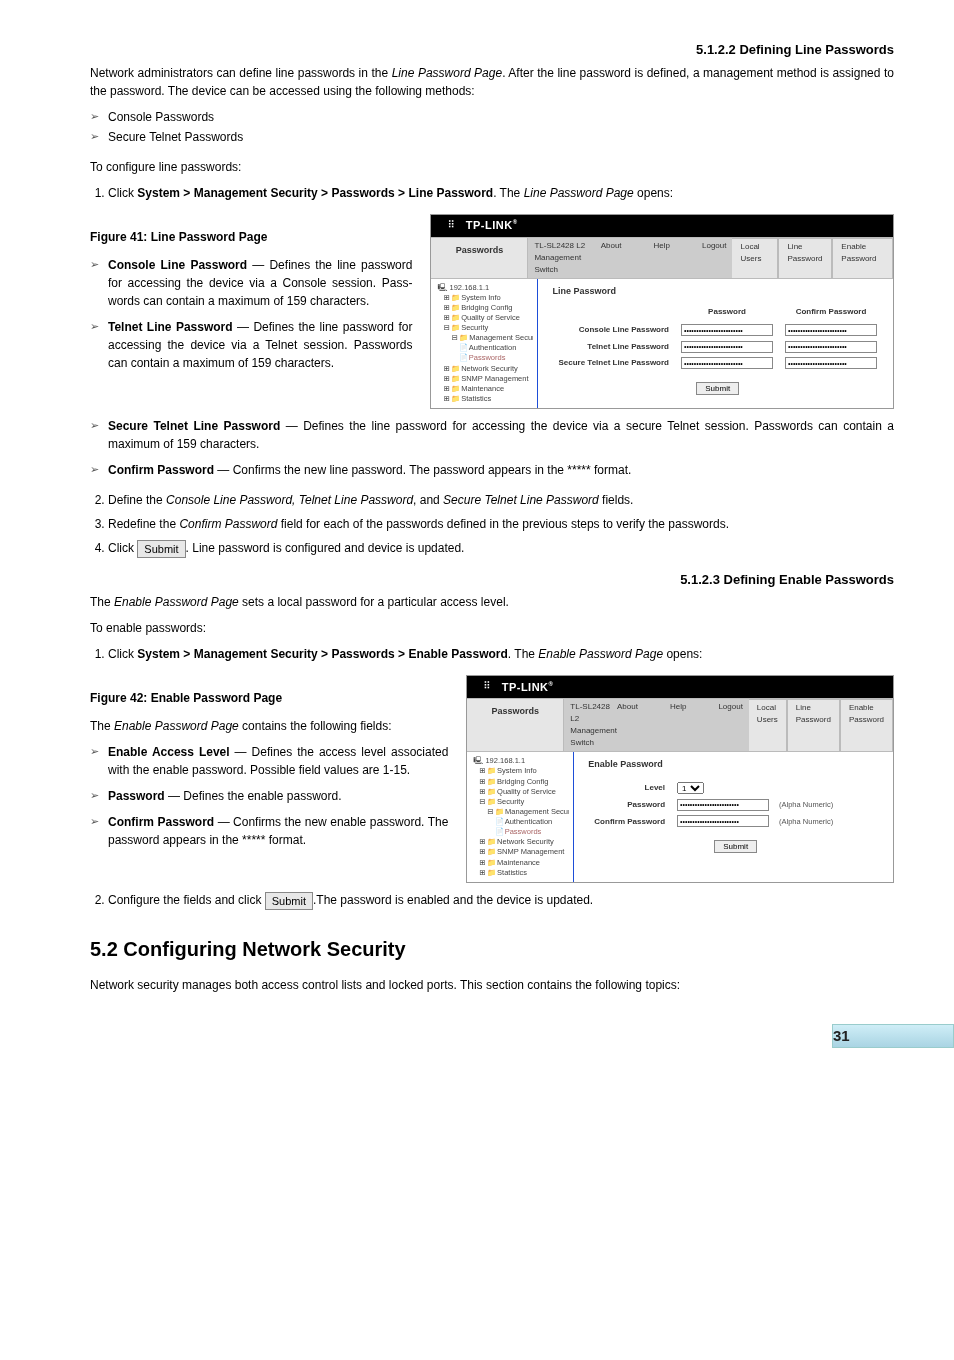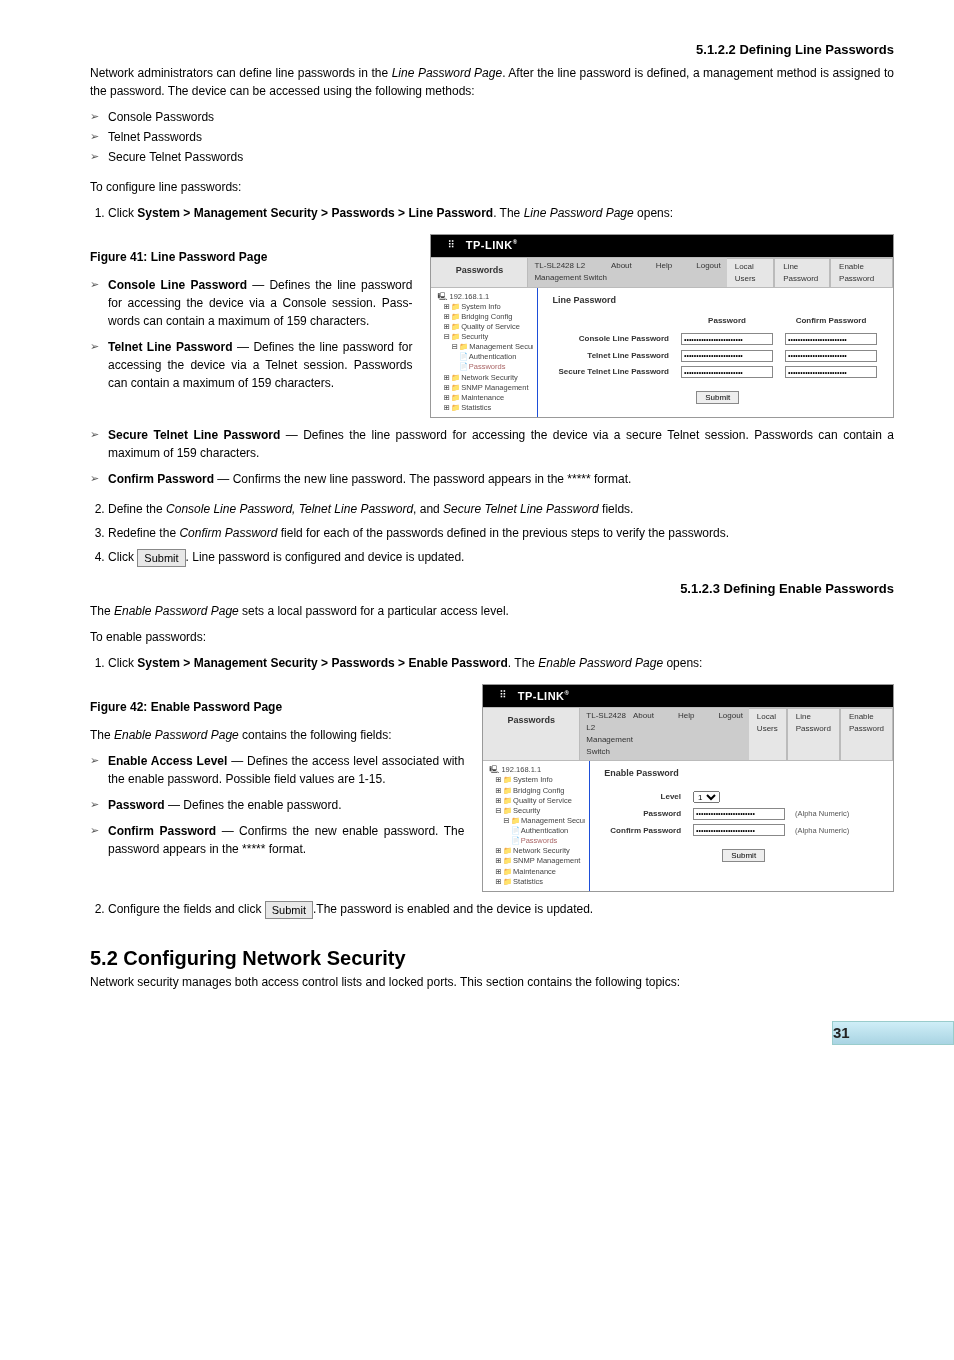--- a/index.html
+++ b/index.html
@@ -13,21 +13,21 @@
   }
   h3.section-title {
     font-size: 13px;
     font-weight: bold;
     margin: 0 0 4px 0;
     text-align: right;
   }
   h2.big-section {
     font-size: 20px;
     font-weight: bold;
-    margin: 24px 0 0 0;
+    margin: 24px 0 12px 0;
   }
   p { margin: 0 0 8px 0; text-align: justify; }
   ul.chev {
     list-style: none;
     padding: 0;
     margin: 4px 0 12px 0;
   }
   ul.chev > li {
     padding-left: 18px;
     position: relative;
@@ -116,21 +116,21 @@
     display: flex;
     flex-direction: row;
   }
   .shot-head .title-row {
     background: #ccc;
     font-size: 8px;
     padding: 2px 6px;
     display: flex;
     justify-content: space-between;
   }
-  .shot-head .title-row .links { display: flex; gap: 24px; }
+  .shot-head .title-row .links { display: flex; gap: 32px; }
   .shot-head .tabs-row {
     display: flex;
     background: #e6e6e6;
   }
   .shot-head .tab {
     padding: 2px 8px;
     border: 1px solid #bbb;
     border-bottom: none;
     background: #e6e6e6;
     font-size: 8px;
@@ -228,21 +228,20 @@
 </style>
 </head>
 <body>
 
 <h3 class="section-title">5.1.2.2  Defining Line Passwords</h3>
 <p>
   <span>Network administrators can define line passwords in the </span><span class="italic">Line Password Page</span><span>. After the line password is defined, a management method is assigned to the password. The device can be accessed using the following methods:</span>
 </p>
 <ul class="chev">
   <li>Console Passwords</li>
-  <li>Telnet Passwords</li>
   <li>Secure Telnet Passwords</li>
 </ul>
 
 <p>To configure line passwords:</p>
 <ol>
   <li>
     <span>Click </span><span class="bold">System &gt; Management Security &gt; Passwords &gt; Line Password</span><span>. The </span><span class="italic">Line Password Page</span><span> opens:</span>
   </li>
 </ol>
 

